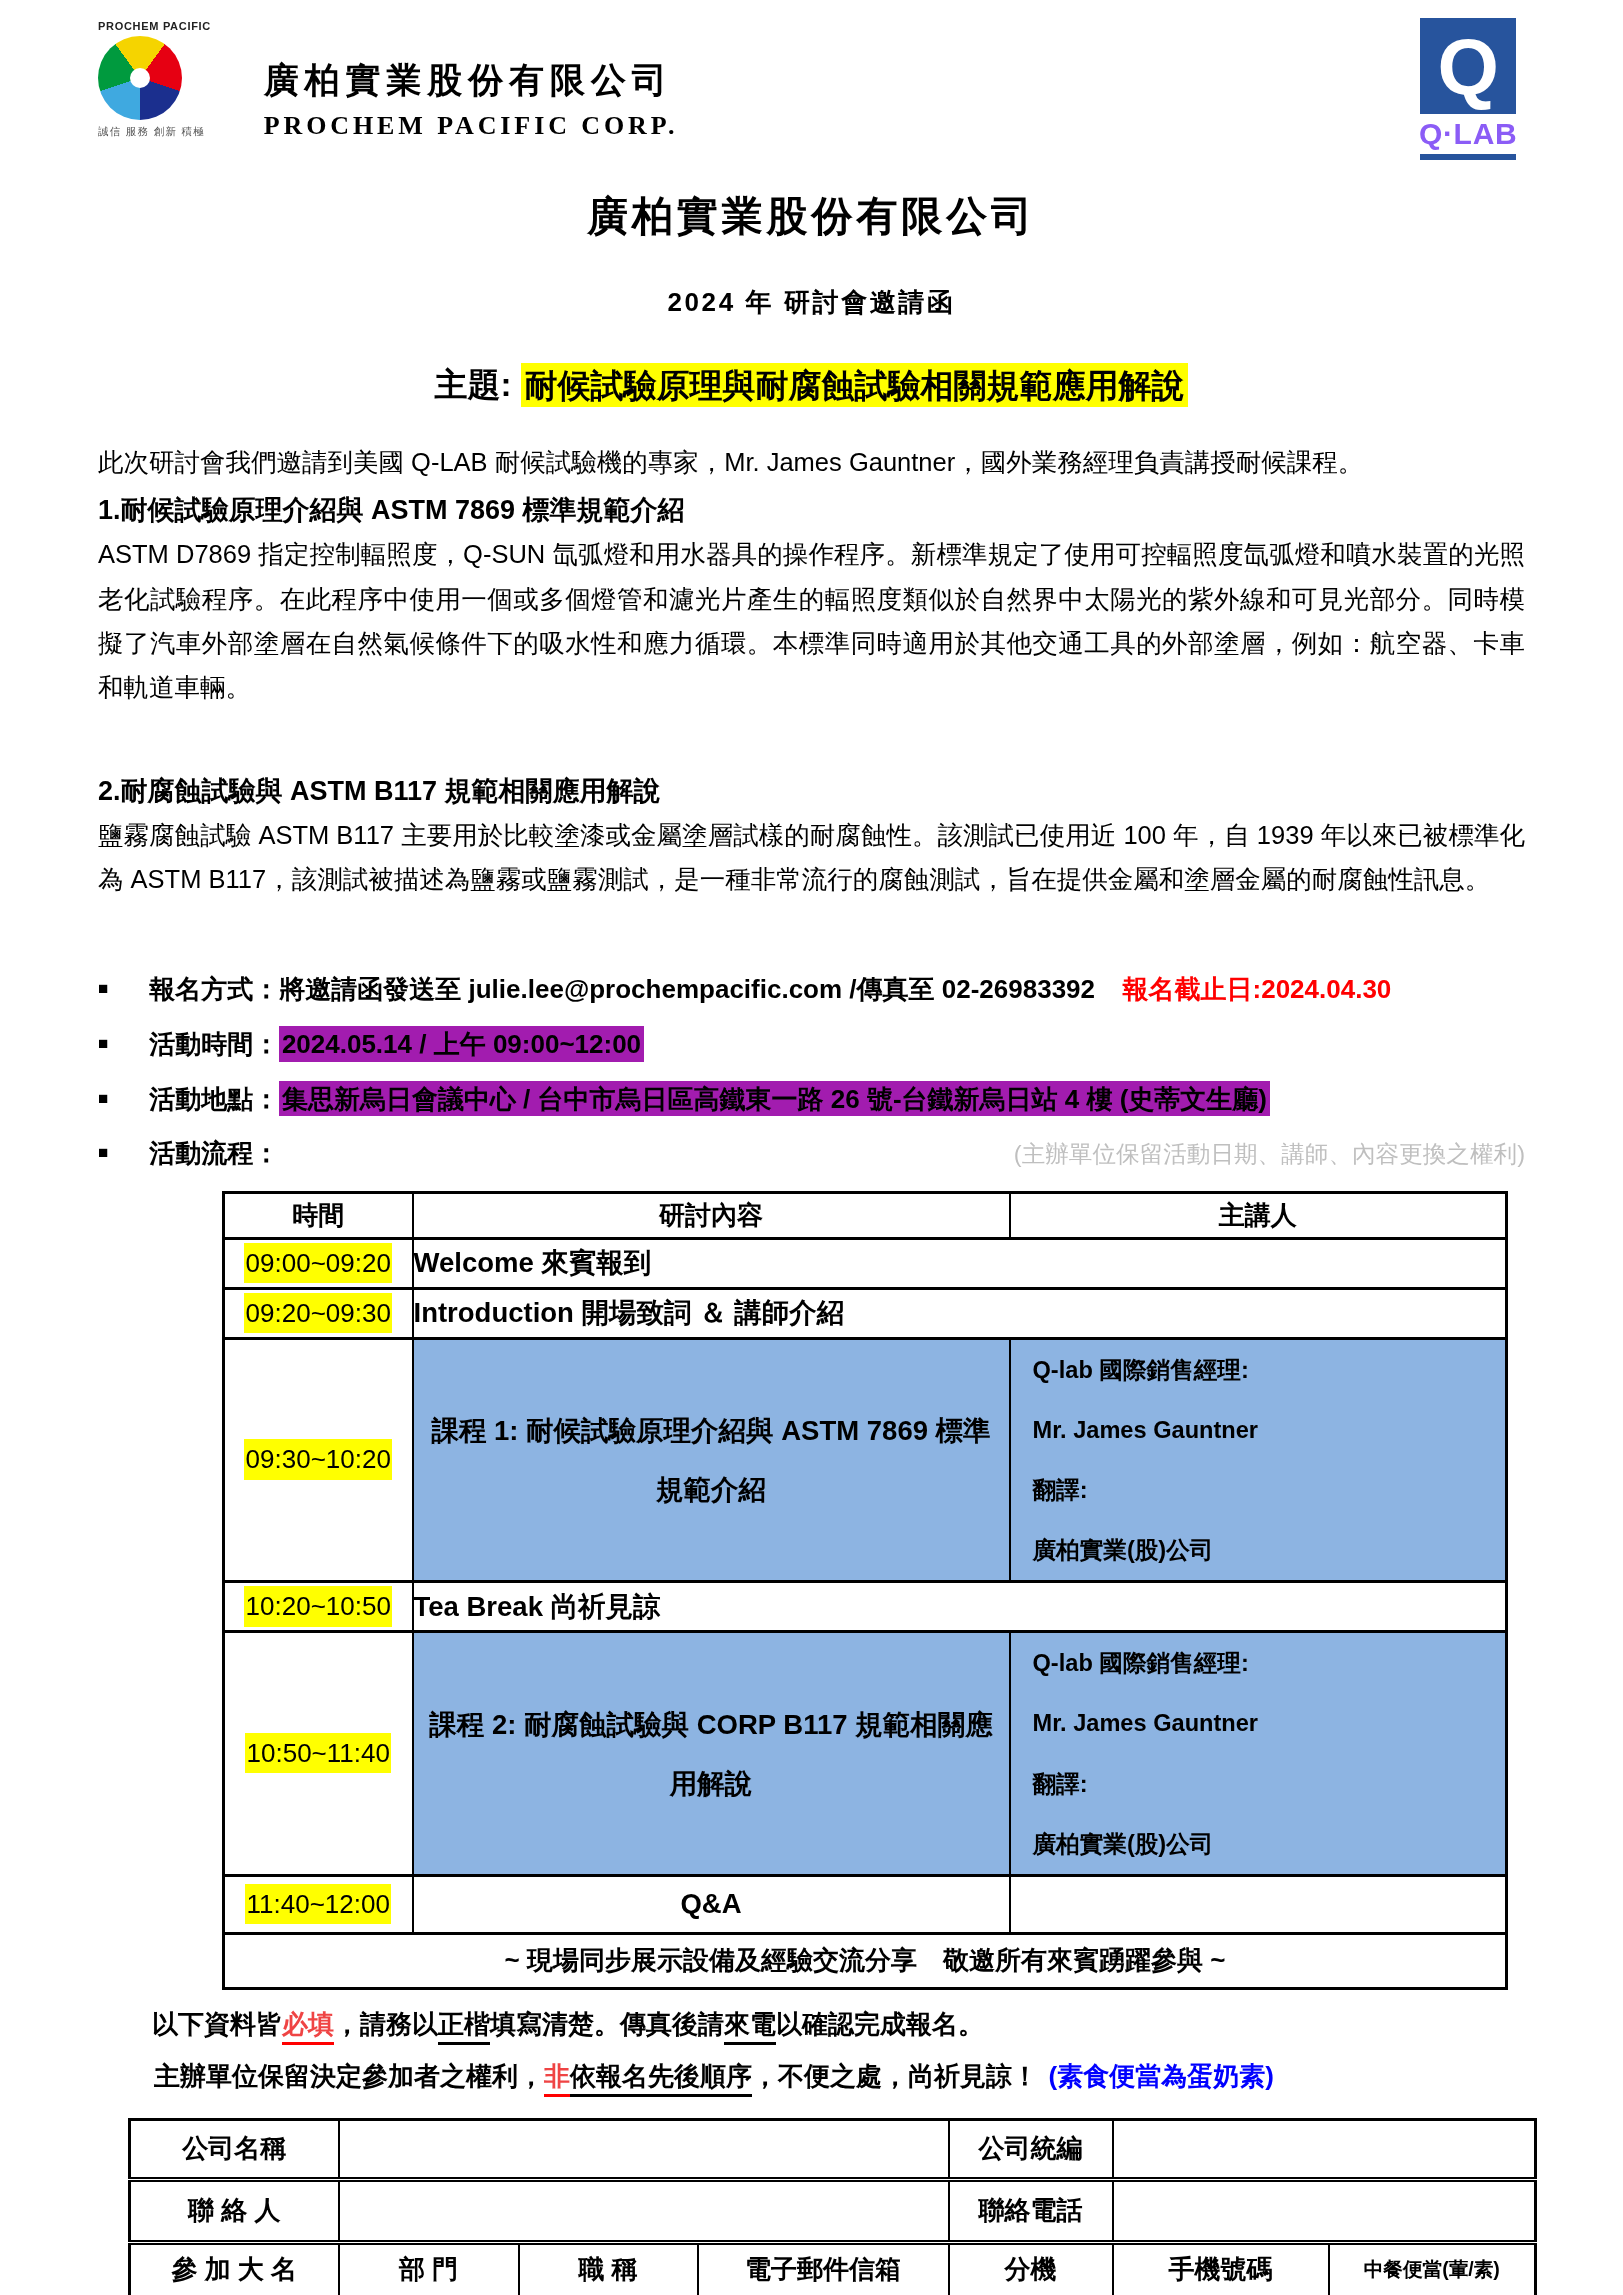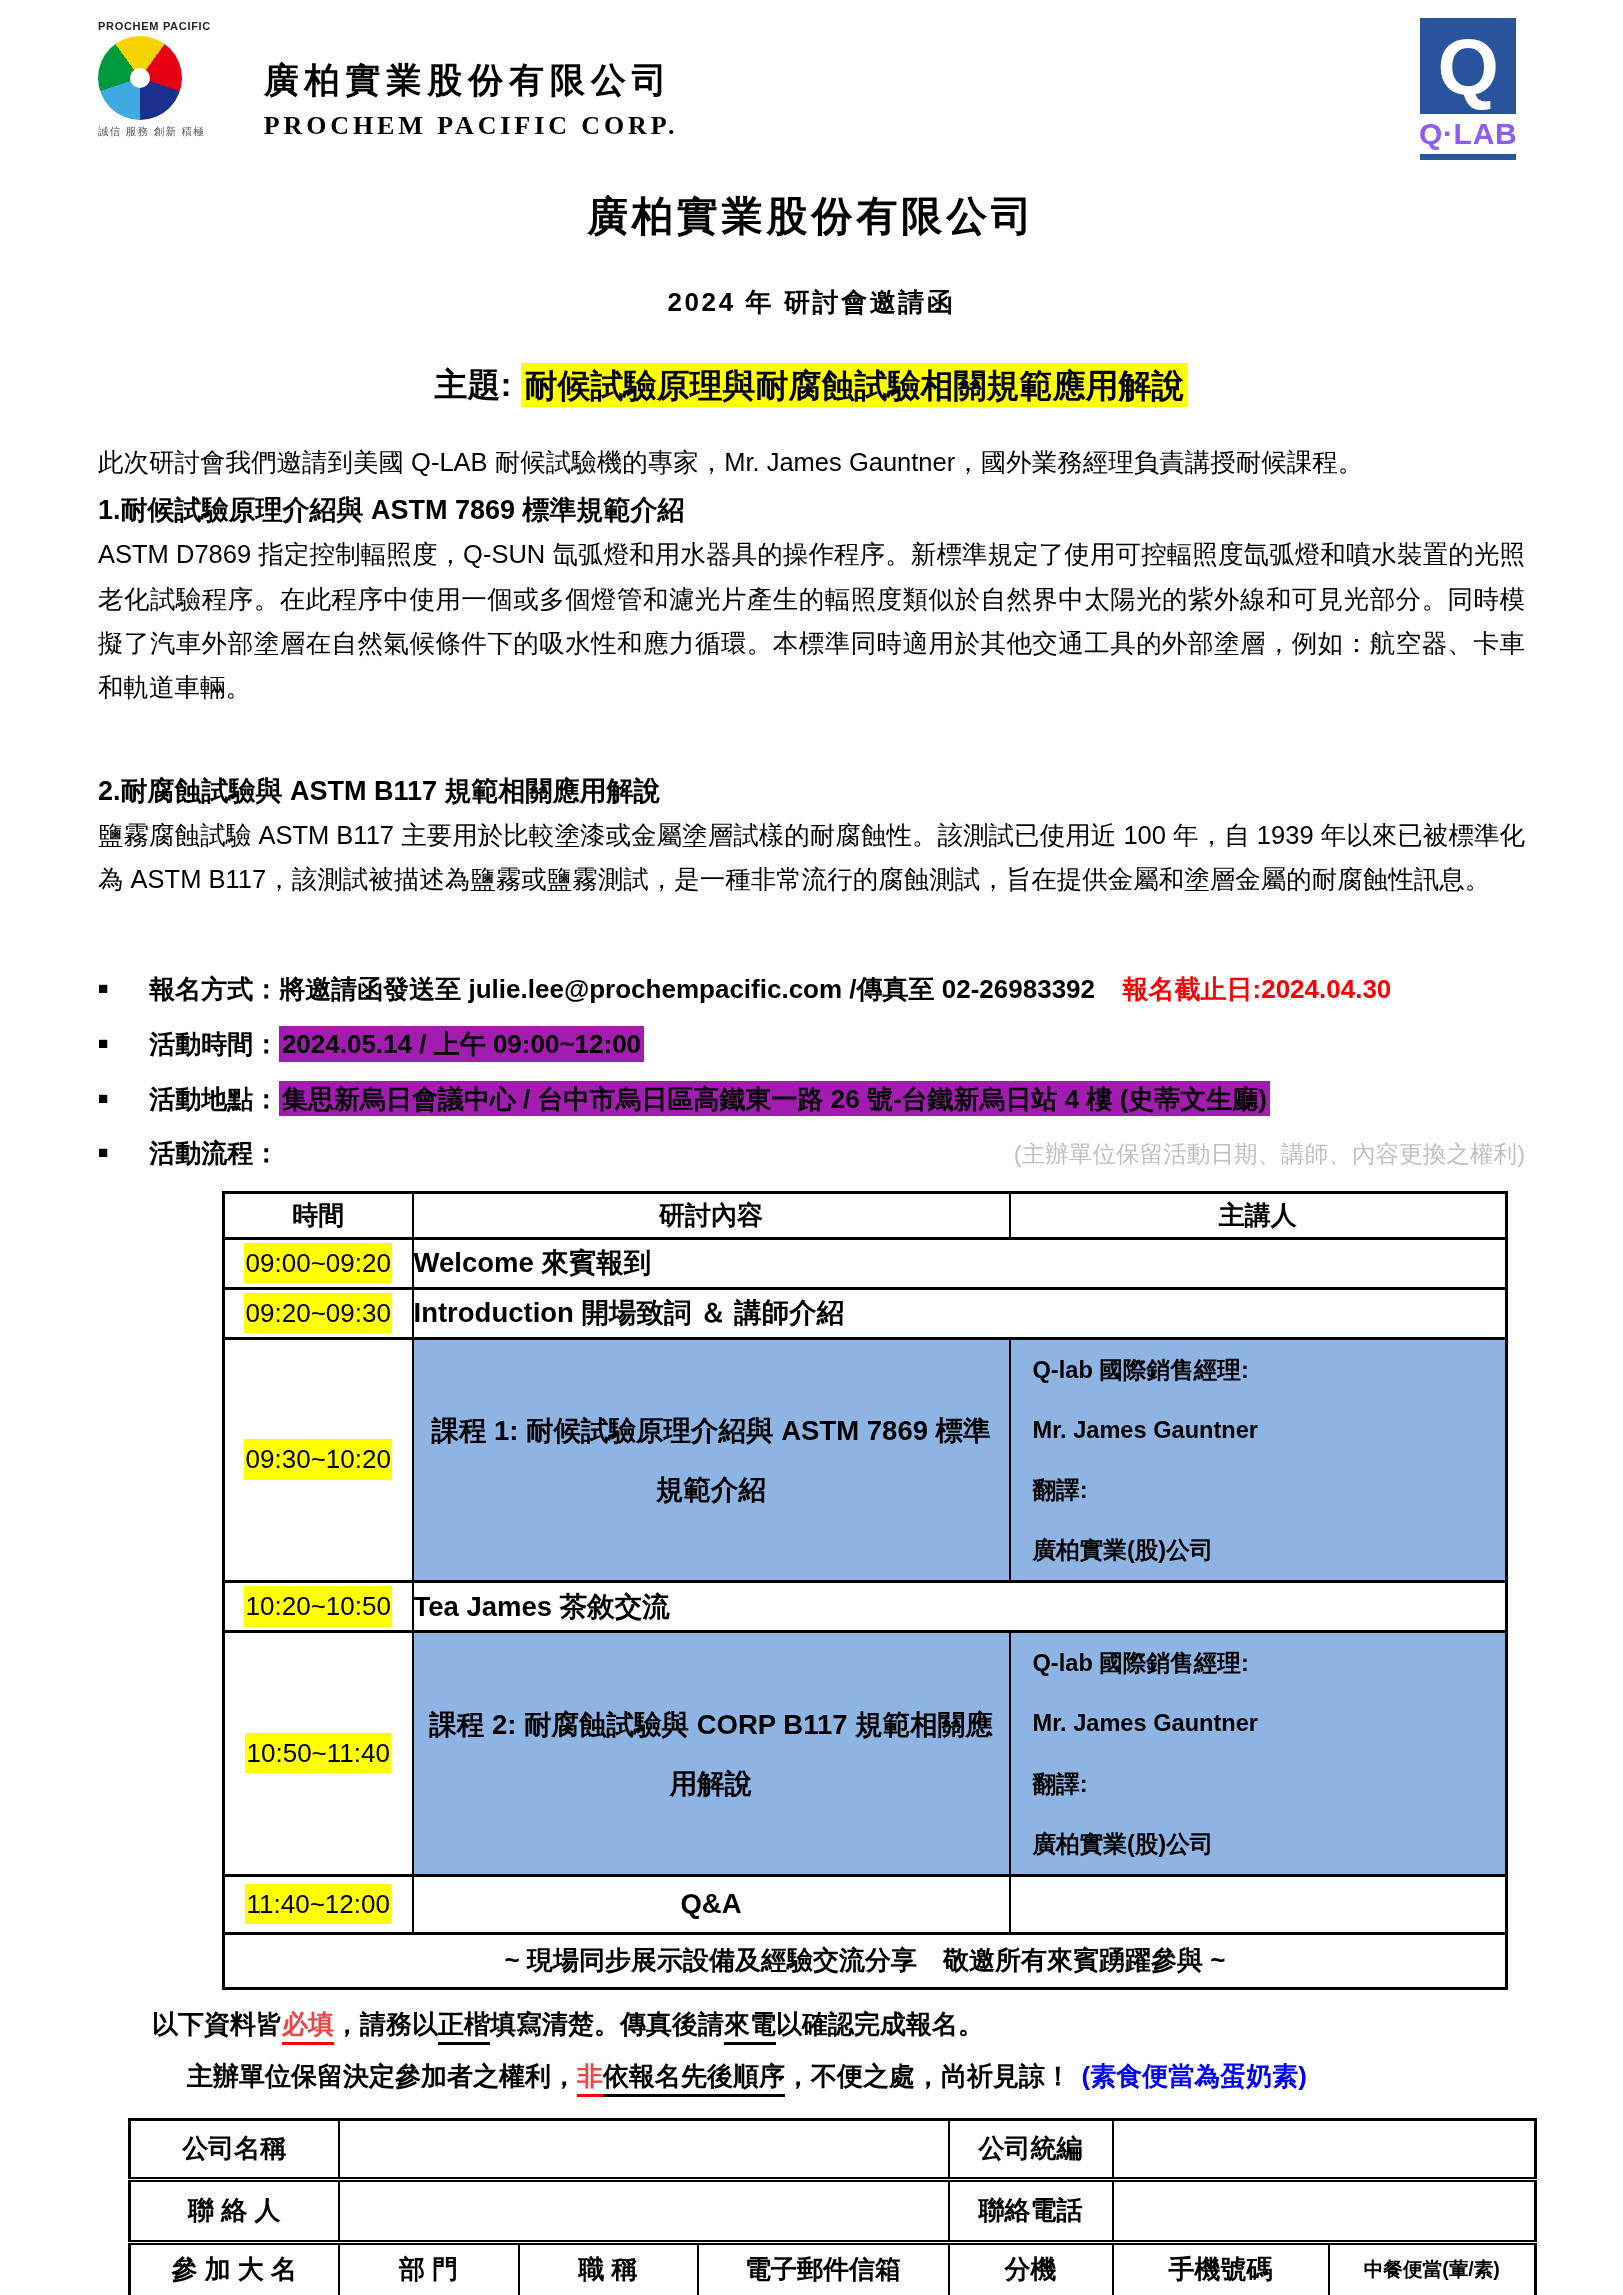--- a/index.html
+++ b/index.html
@@ -74,21 +74,21 @@
   .sched .t span { background:#ffff00; padding:5.2px 1.3px; }
   .sched .span2 { text-align:left; font-size:27.5px; font-weight:bold; height:50px; }
   .sched .course { background:#8db4e2; text-align:center; font-size:27.5px; font-weight:bold; line-height:2.15; padding:0 15.7px; height:183px; }
   .sched .speaker { background:#8db4e2; text-align:left; vertical-align:middle; padding-left:22px; font-size:23.6px; font-weight:bold; line-height:2.55; }
   .sched .qa { text-align:center; font-size:27.5px; font-weight:bold; height:58px; }
   .sched .footnote { text-align:center; font-size:26px; font-weight:bold; height:55px; border-top:3.9px solid #000; }
 
   
   .notes { margin-top:17px; font-size:26px; font-weight:bold; }
   .note1 { margin-left:54px; }
-  .note2 { margin-left:89px; margin-top:17px; }
+  .note2 { margin-left:56px; margin-top:17px; }
   .u-red   { color:#ef4444; border-bottom:3.3px solid #ff0000; padding-bottom:2.6px; }
   .u-black { border-bottom:3.3px solid #000; padding-bottom:2.6px; }
   .veg-note { color:#0000ff; margin-left:10.5px; }
 
   
   .form { width:1405px; margin:23.6px 0 0 30px; table-layout:fixed; border:3.9px solid #000; }
   .form col.f1{width:209px;} .form col.f2{width:180px;} .form col.f3{width:179px;}
   .form col.f4{width:251px;} .form col.f5{width:164px;} .form col.f6{width:216px;} .form col.f7{width:207px;}
   .form td { border:2px solid #000; }
   .form .lbl { font-size:26px; font-weight:bold; text-align:center; }
@@ -183,21 +183,21 @@
       <td class="course">課程 1: 耐候試驗原理介紹與 ASTM 7869 標準規範介紹</td>
       <td class="speaker">
         <div>Q-lab 國際銷售經理:</div>
         <div>Mr. James Gauntner</div>
         <div>翻譯:</div>
         <div>廣柏實業(股)公司</div>
       </td>
     </tr>
     <tr>
       <td class="t"><span>10:20~10:50</span></td>
-      <td class="span2" colspan="2">Tea James 茶敘交流</td>
+      <td class="span2" colspan="2">Tea Break 尚祈見諒</td>
     </tr>
     <tr>
       <td class="t"><span>10:50~11:40</span></td>
       <td class="course">課程 2: 耐腐蝕試驗與 CORP B117 規範相關應用解說</td>
       <td class="speaker">
         <div>Q-lab 國際銷售經理:</div>
         <div>Mr. James Gauntner</div>
         <div>翻譯:</div>
         <div>廣柏實業(股)公司</div>
       </td>

